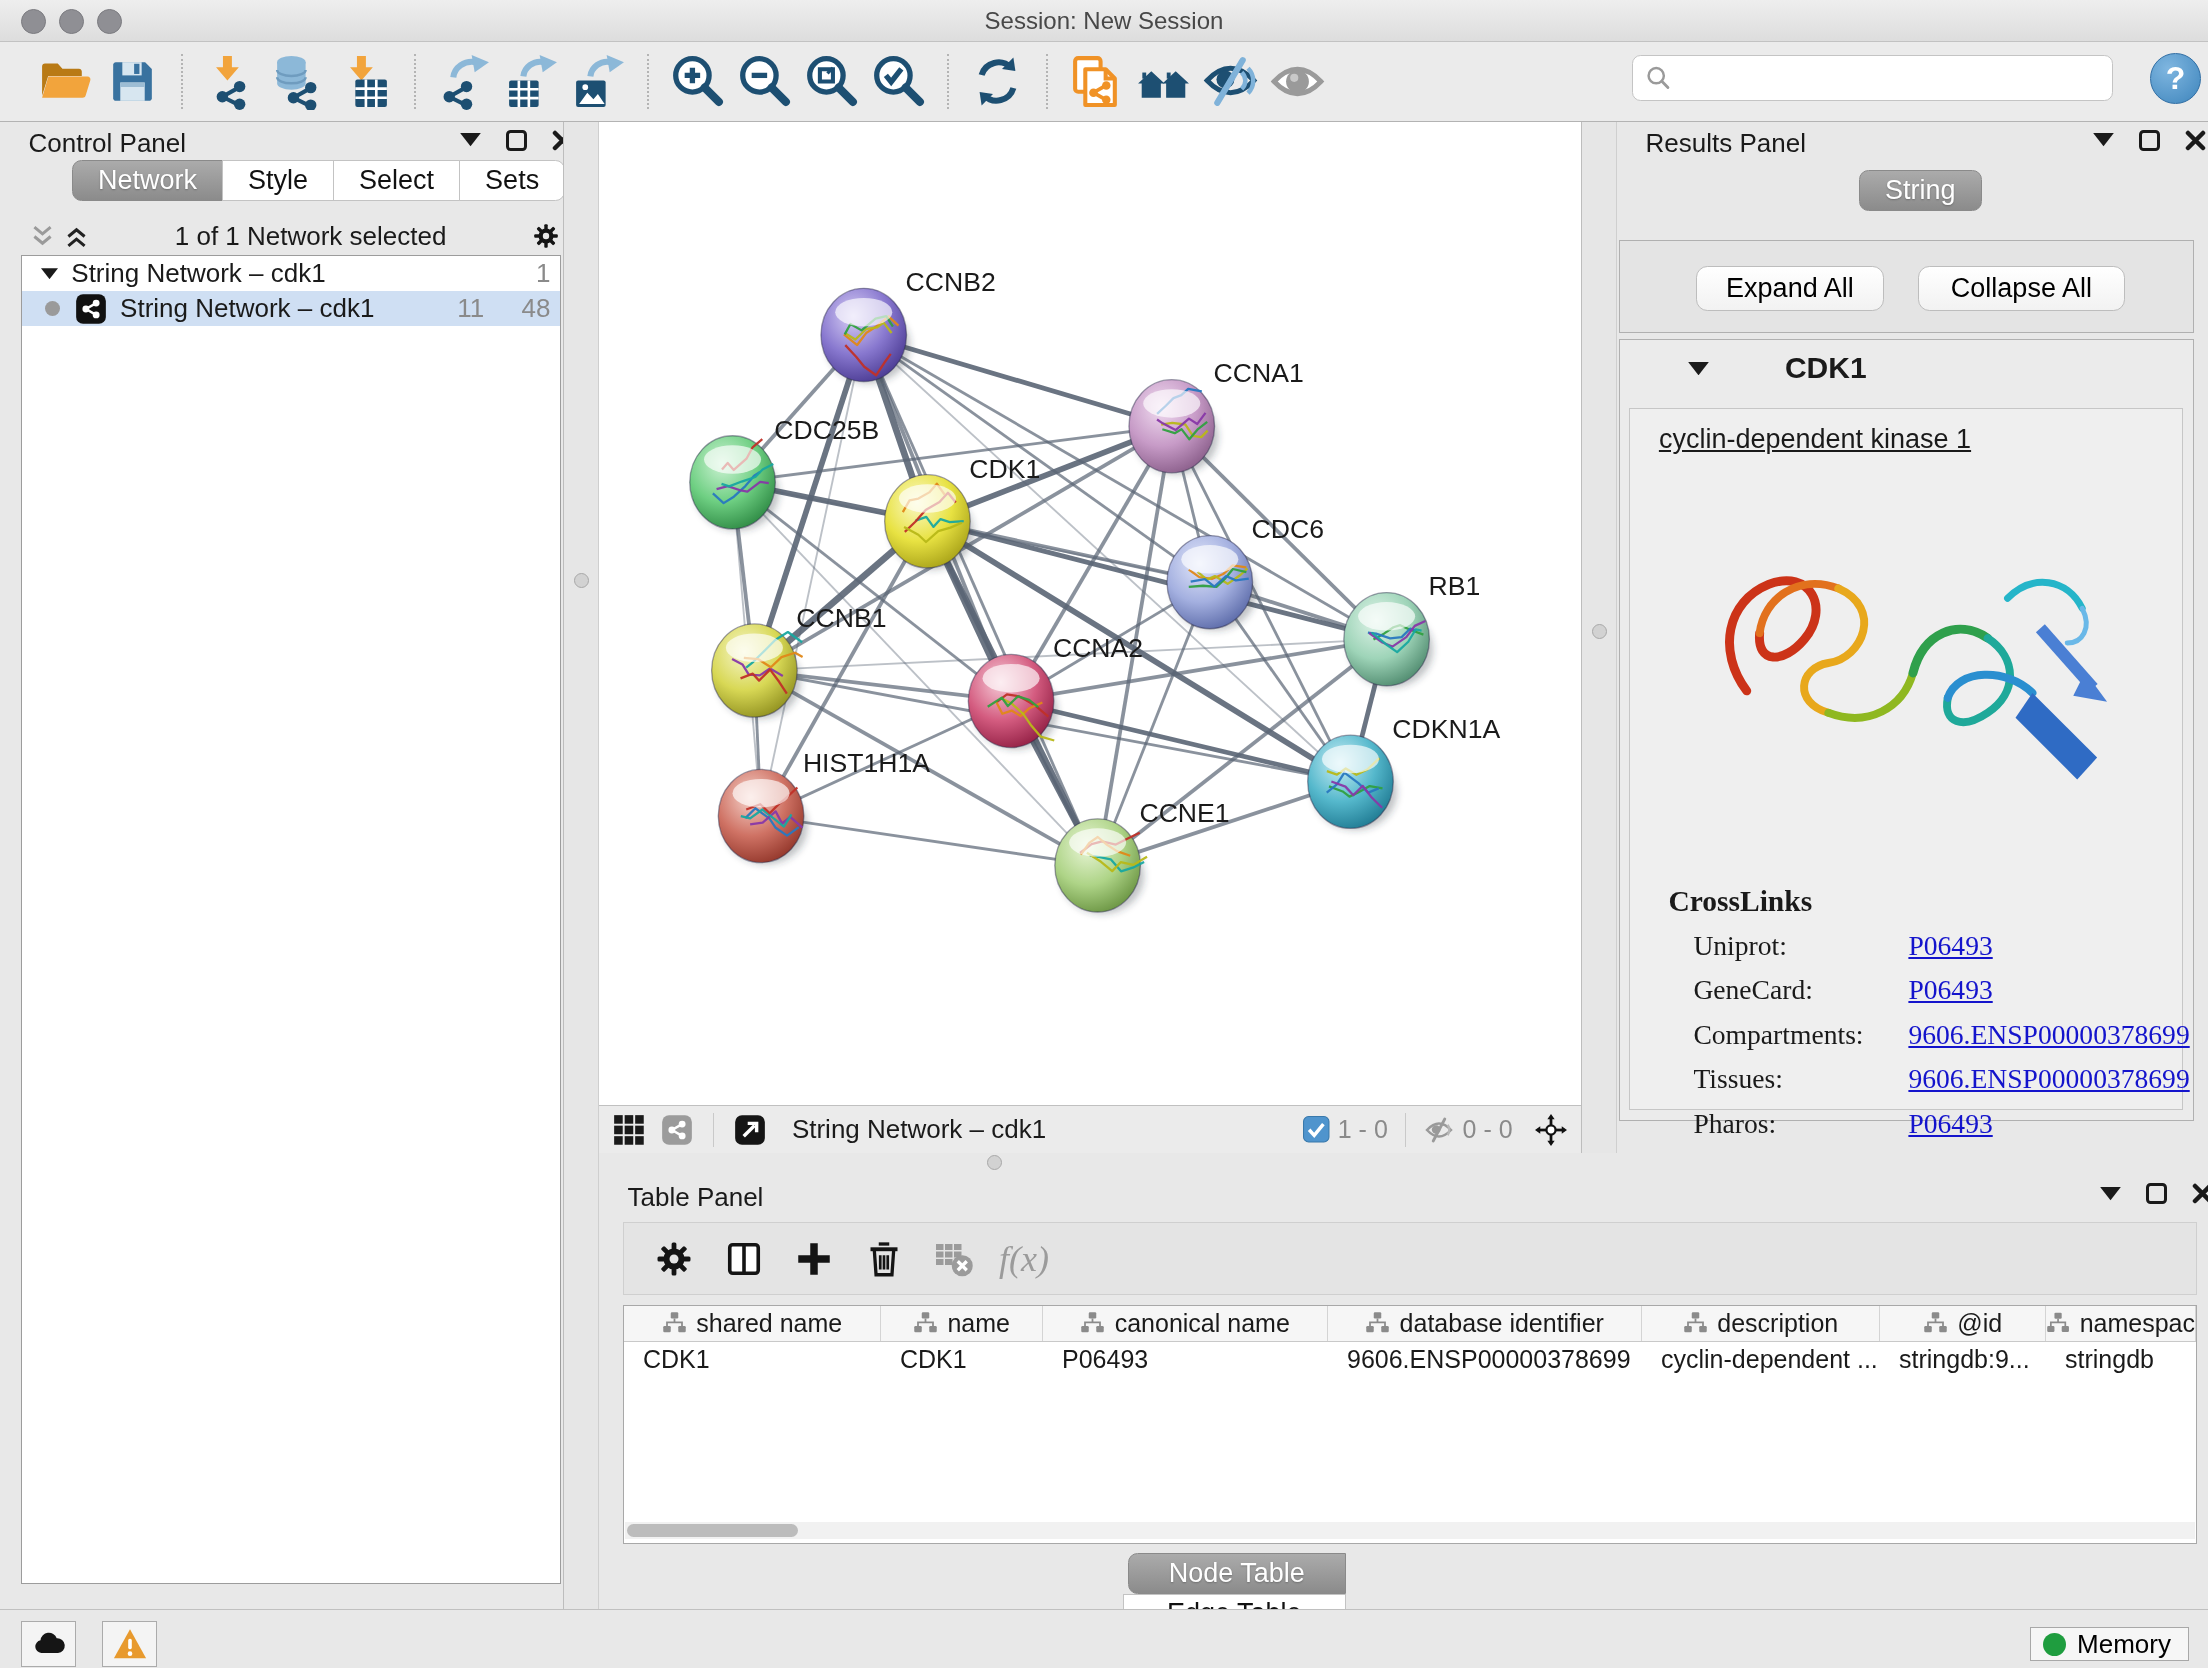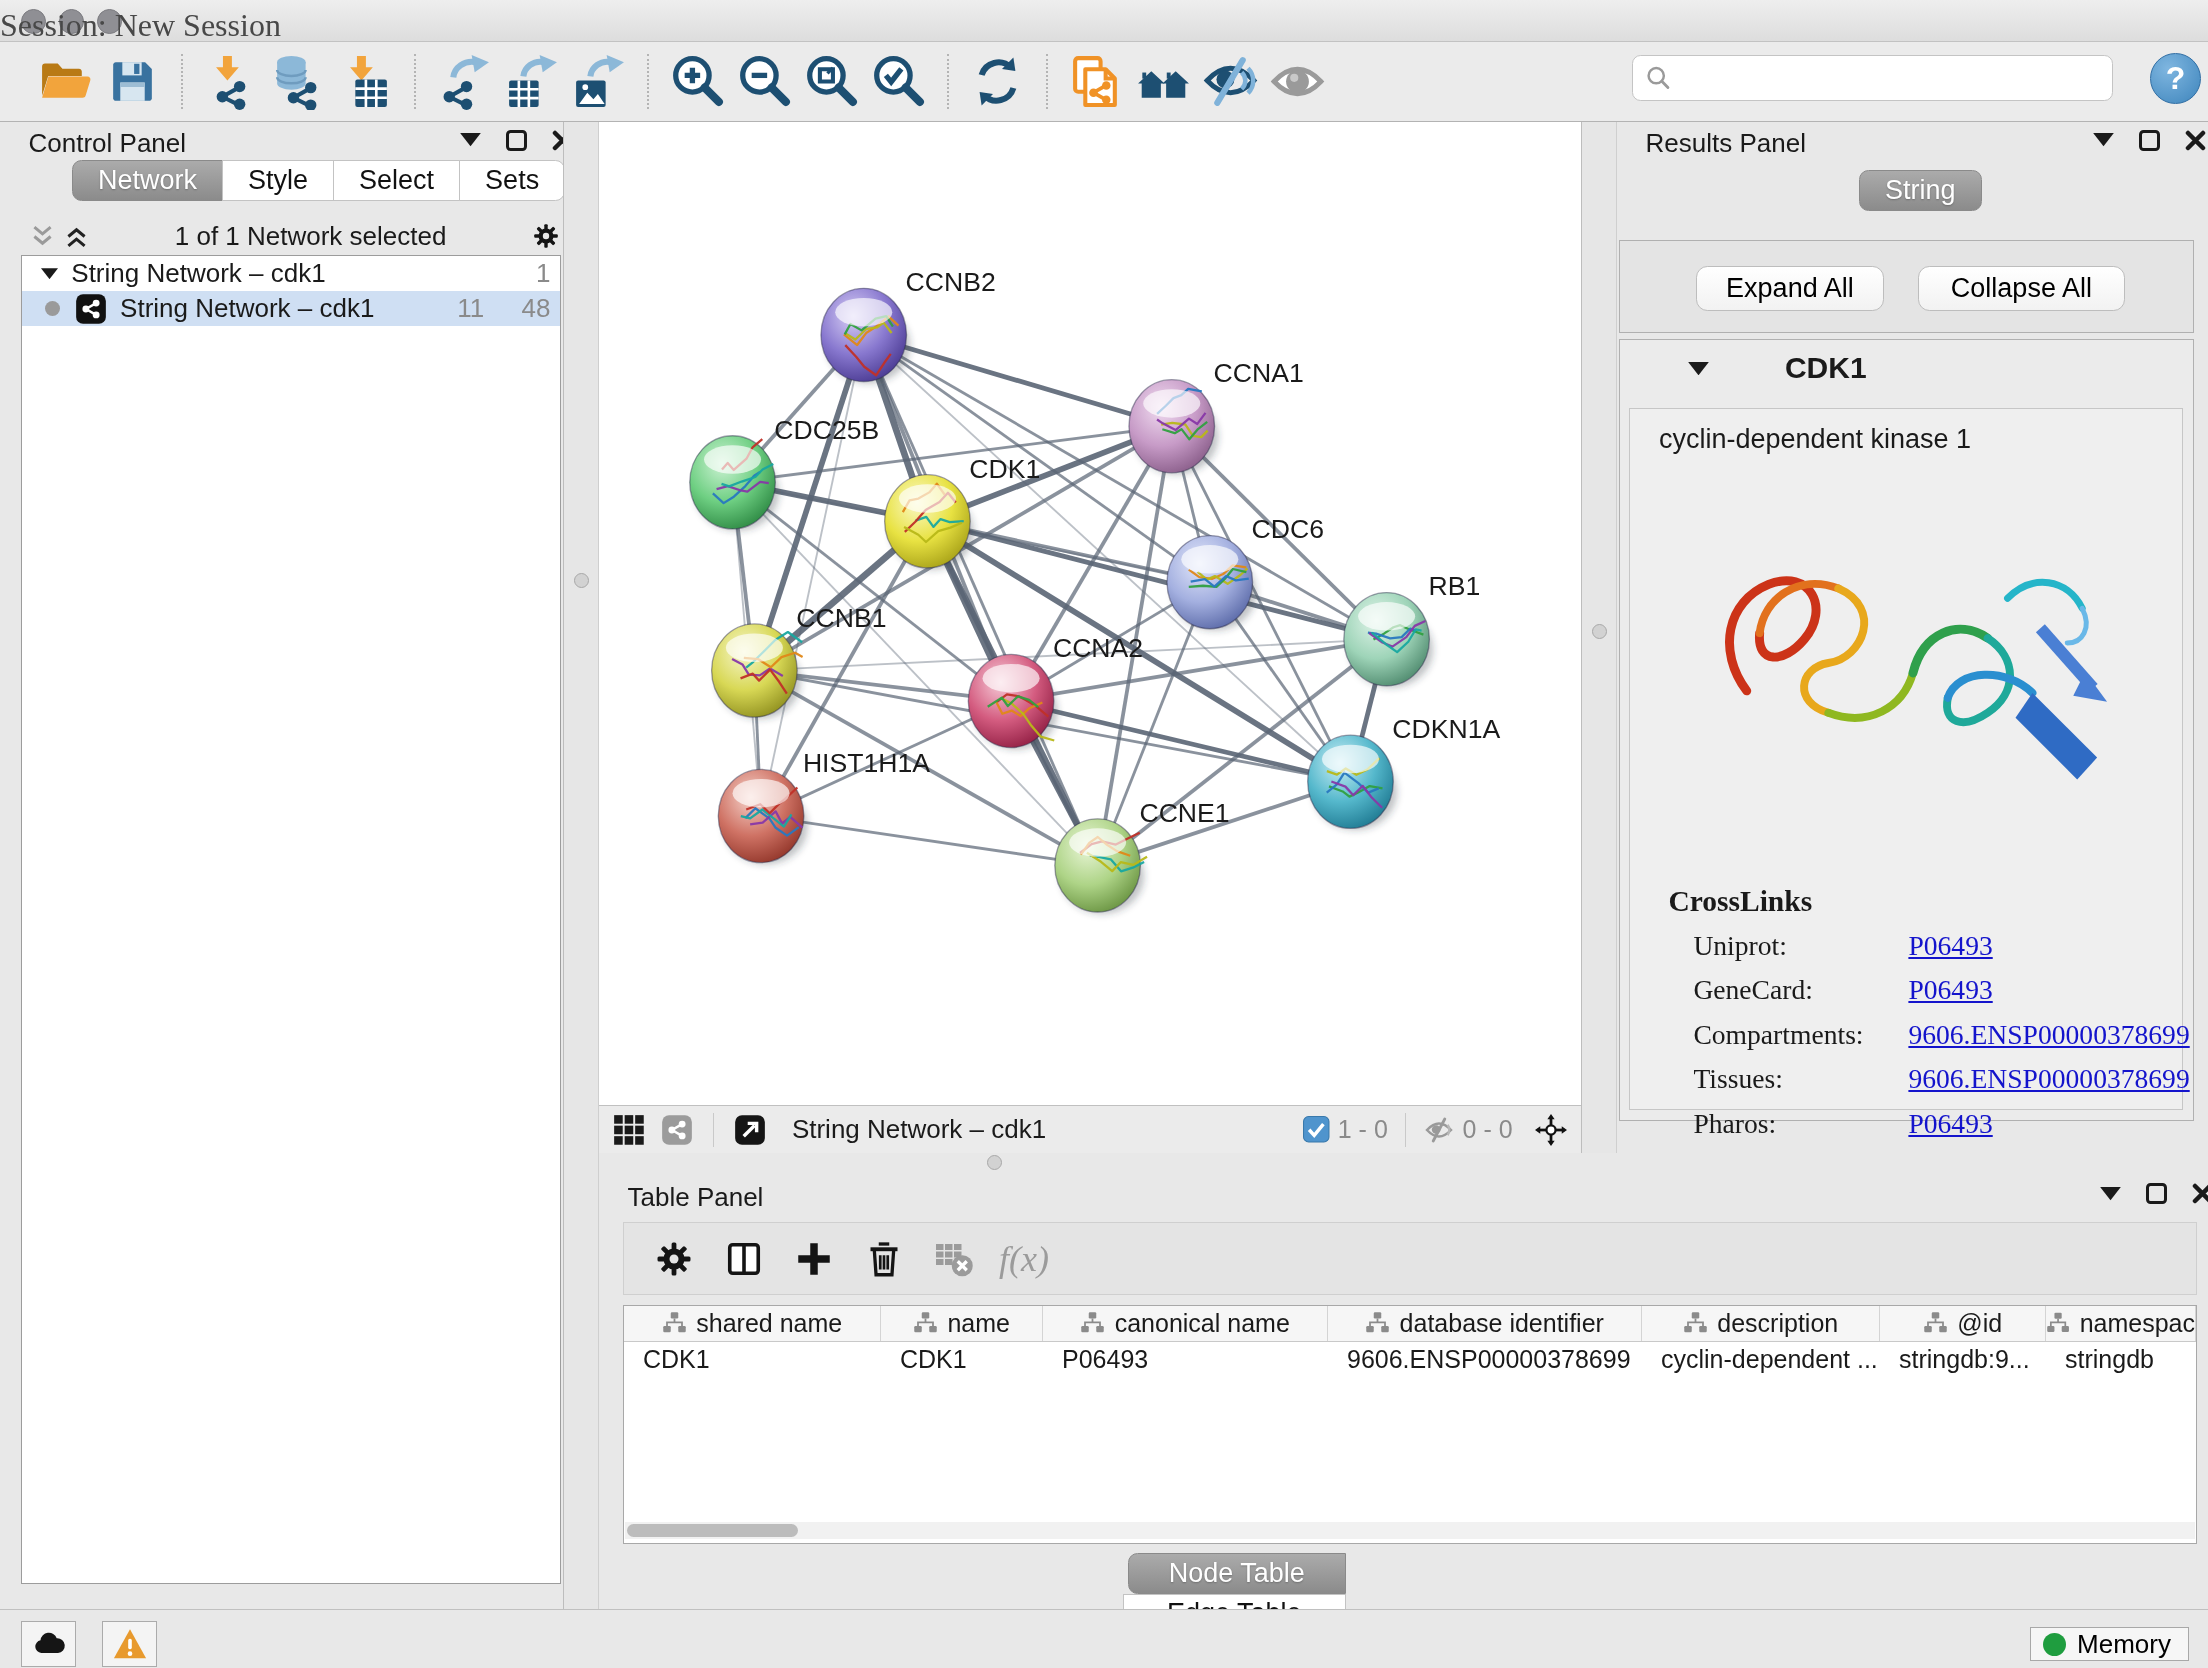--- a/index.html
+++ b/index.html
@@ -3,21 +3,21 @@
 <meta charset="utf-8">
 <style>
   * { margin:0; padding:0; box-sizing:border-box; }
   html,body { width:2208px; height:1668px; }
   body { position:relative; background:#e8e8e8; font-family:"Liberation Sans",sans-serif; color:#1a1a1a; overflow:hidden; -webkit-user-select:none; user-select:none; }
   .abs { position:absolute; }
 
   
   .titlebar { left:0; top:0; width:2208px; height:42px; background:linear-gradient(#eeeeee,#dddddd); border-bottom:1px solid #c2c2c2; }
   .tl-dot { position:absolute; top:8.6px; width:25px; height:25px; border-radius:50%; background:#8f8f94; border:1px solid #7b7b80; }
-  .win-title { position:absolute; left:0; right:0; top:6.7px; text-align:left; font-size:32px; color:#484848;font-family:Liberation Serif, serif; }
+  .win-title { position:absolute; left:0; right:0; top:6.7px; text-align:center; font-size:24px; color:#484848; }
 
   
   .toolbar { left:0; top:42px; width:2208px; height:80px; background:#ebebeb; border-bottom:1px solid #b3b3b3; display:flex; align-items:center; padding-left:32px; }
   .tb { width:67px; height:67px; border:none; background:none; display:flex; align-items:center; justify-content:center; cursor:pointer; flex:0 0 auto; }
   .tb svg { width:57px; height:57px; }
   .tb-sep { width:0; height:55px; border-left:2.9px dotted #b4b4b4; margin:0 15px; flex:0 0 auto; }
   .search-wrap { position:absolute; left:1632px; top:55px; width:481px; height:46px; background:#fff; border:1px solid #c4c4c4; border-radius:8.6px; display:flex; align-items:center; padding:0 11.4px; }
   .search-wrap input { border:none; outline:none; flex:1; font-size:25px; font-family:"Liberation Sans",sans-serif; background:transparent; }
   .help-btn { position:absolute; left:2150px; top:53px; width:51px; height:51px; border-radius:50%; border:1px solid #2e6da4; background:radial-gradient(circle at 35% 30%, #7fb6e0, #3e85bc); color:#fff; font-size:32px; font-weight:bold; display:flex; align-items:center; justify-content:center; cursor:pointer; }
 
@@ -60,21 +60,21 @@
 
   
   .results-panel { left:1617px; top:122px; width:592px; height:1031px; background:#e8e8e8; }
   .rp-tab { position:absolute; left:238px; top:48px; }
   .rp-btnbox { position:absolute; left:1.9px; top:118px; width:575px; height:93px; background:#e4e4e4; border:1px solid #b0b0b0; }
   .rp-btn { position:absolute; top:25px; height:45px; background:linear-gradient(#ffffff,#f2f2f2); border:1px solid #bdbdbd; border-radius:11.4px; font-size:27px; font-family:"Liberation Sans",sans-serif; padding:0 27px; cursor:pointer; }
   .rp-content { position:absolute; left:1.9px; top:217px; width:575px; height:782px; background:#ebebeb; border:1px solid #b0b0b0; }
   .rp-genehead { position:absolute; left:0; top:11.4px; width:100%; display:flex; align-items:center; }
   .rp-genehead .gene { font-size:30px; font-weight:bold; margin-left:76px; }
   .rp-innerbox { position:absolute; left:9.5px; top:68px; width:554px; height:702px; background:#efefef; border:1px solid #c6c6c6; }
-  .rp-desc { position:absolute; left:28.5px; top:15px; font-size:27px; }
+  .rp-desc { position:absolute; left:28.5px; top:15px; font-size:27px;text-decoration:underline; }
   .rp-ribbon { position:absolute; left:57px; top:67px; }
   .crosslinks-title { position:absolute; left:38px; top:476px; font-family:"Liberation Serif",serif; font-weight:bold; font-size:29.5px; }
   .crosslinks { position:absolute; left:63px; top:521px; display:grid; grid-template-columns:215px auto; row-gap:12.4px; font-family:"Liberation Serif",serif; font-size:27.6px; }
   .crosslinks a { color:#1414cc; text-decoration:underline; cursor:pointer; }
 
   
   .table-panel { left:599px; top:1172px; width:1609px; height:438px; background:#e8e8e8; }
   .tp-toolbar { position:absolute; left:24px; top:50px; width:1574px; height:73px; background:#e4e4e4; border:1px solid #cfcfcf; display:flex; align-items:center; gap:21px; padding-left:25px; }
   .tp-btn { width:49px; height:49px; border:none; background:none; display:flex; align-items:center; justify-content:center; cursor:pointer; }
   .tp-btn svg { width:42px; height:42px; }

